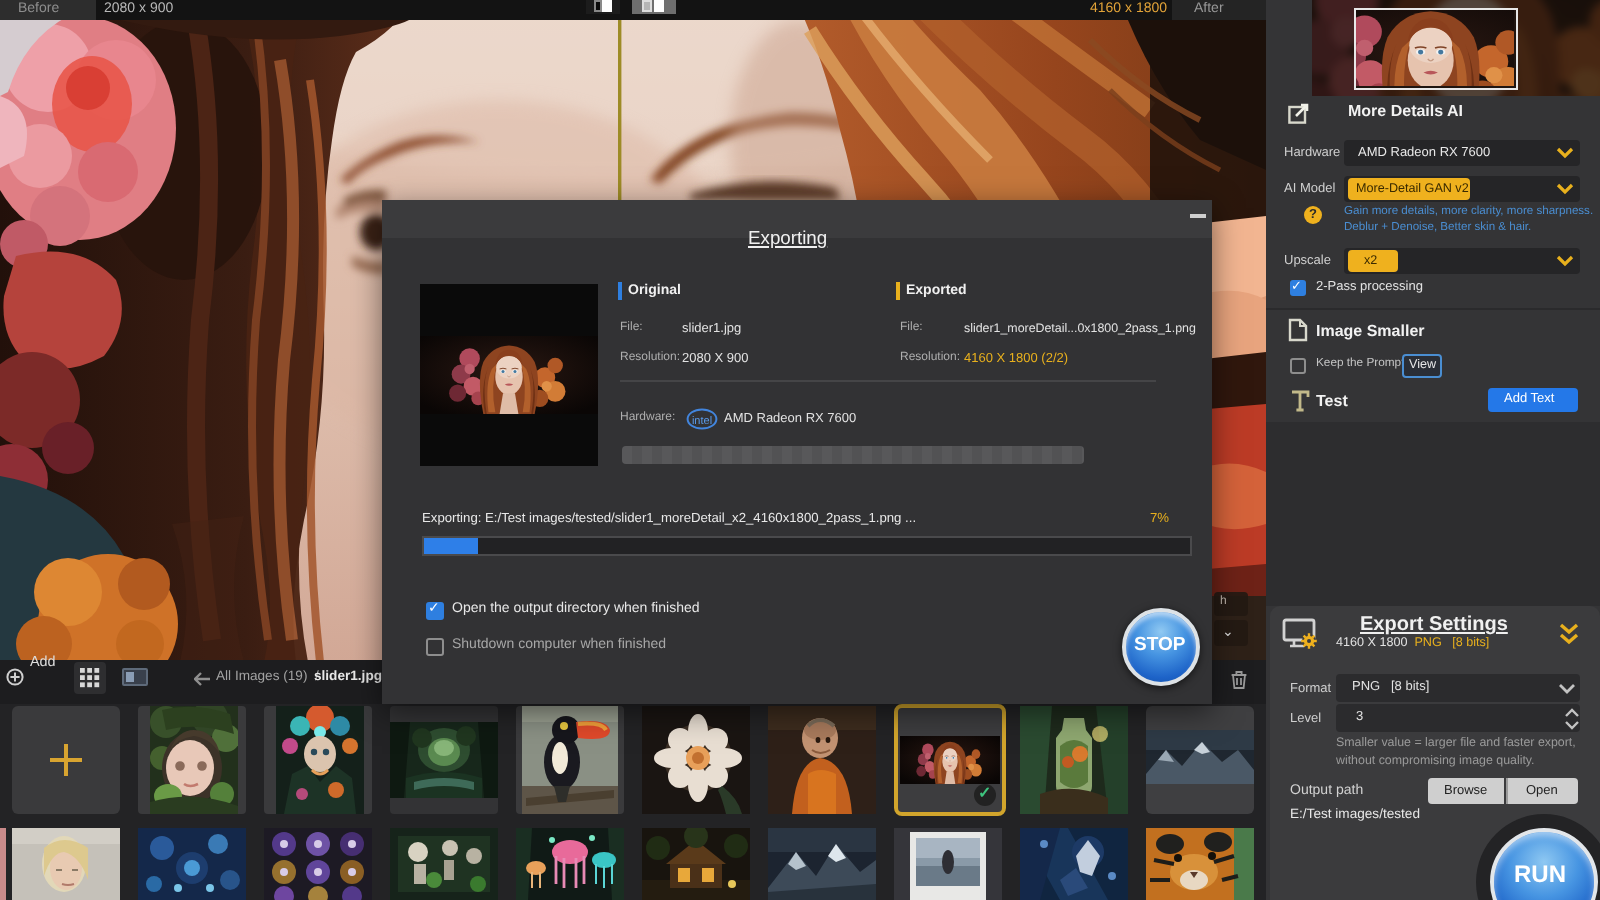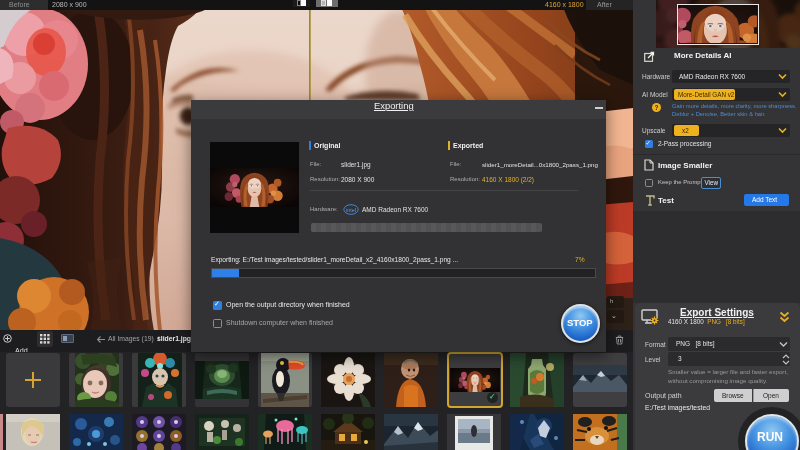--- a/index.html
+++ b/index.html
@@ -187,21 +187,21 @@
   <div class="abs" style="left:327px; top:0; width:5px; height:6px; background:#fdfdfd;"></div>
   <div class="txt" style="left:545px; top:1px; font-size:7px; color:#e2a338;">4160 x 1800</div>
   <div class="abs" style="left:586px; top:0; width:47px; height:10px; background:#242424;"></div>
   <div class="txt" style="left:597px; top:1px; font-size:7px; color:#979797;">After</div>
 
   <div class="abs" style="left:0; top:330px; width:633px; height:22px; background:#1d1d1f;"></div>
   <svg class="abs" style="left:3px; top:334px;" width="9" height="9">
       <circle cx="4.5" cy="4.5" r="3.8" fill="none" stroke="#cfcfcf" stroke-width="1"></circle>
       <path d="M4.5,2.2 L4.5,6.8 M2.2,4.5 L6.8,4.5" stroke="#cfcfcf" stroke-width="1"></path>
     </svg>
-  <div class="txt" style="left:15px; top:346px; font-size:7.2px; color:#dedede;">Add</div>
+  <div class="txt" style="left:15px; top:326px; font-size:7.2px; color:#dedede;">Add</div>
   <div class="abs" style="left:37px; top:331px; width:16px; height:16px; background:#2e2e30; border-radius:2px;"></div>
   <svg class="abs" style="left:40px; top:334px;" width="10" height="10">
       <g fill="#d8d8d8">
         <rect x="0" y="0" width="2.4" height="2.4"></rect>
         <rect x="3.6" y="0" width="2.4" height="2.4"></rect>
         <rect x="7.2" y="0" width="2.4" height="2.4"></rect>
         <rect x="0" y="3.6" width="2.4" height="2.4"></rect>
         <rect x="3.6" y="3.6" width="2.4" height="2.4"></rect>
         <rect x="7.2" y="3.6" width="2.4" height="2.4"></rect>
         <rect x="0" y="7.2" width="2.4" height="2.4"></rect>
@@ -610,21 +610,21 @@
     <div class="txt" style="left:757px; top:430px; font-size:12px; font-weight:bold; color:#fff;">RUN</div>
   </div>
 
   <div id="modal">
 
     <div class="abs" style="left:556px; top:299px; width:50px; height:53px; background:#29292b; border-radius:14px 14px 14px 14px;"></div>
     <div class="abs" style="left:548px; top:320px; width:30px; height:32px; background:#29292b;"></div>
 
     <div class="abs" style="left:191px; top:100px; width:415px; height:252px; background:#323234; box-shadow:0 4px 14px rgba(0,0,0,0.5);"></div>
     <div class="abs" style="left:191px; top:100px; width:415px; height:19px; background:#3b3b3d;"></div>
-    <div class="txt" style="left:374px; top:100px; font-size:9.4px; color:#f0f0f0;text-decoration:underline;">Exporting</div>
+    <div class="txt" style="left:374px; top:113px; font-size:9.4px; color:#f0f0f0;text-decoration:underline;">Exporting</div>
     <div class="abs" style="left:595px; top:107px; width:8px; height:1.5px; background:#cfcfcf;"></div>
 
     <div class="abs" style="left:210px; top:142px; width:89px; height:91px; background:#0a0a0a;"></div>
     <svg class="abs" style="left:210px; top:168px;" width="89" height="39" viewBox="0 0 208 90" preserveAspectRatio="none">
         <use href="#portrait"></use>
       </svg>
 
     <div class="abs" style="left:309px; top:141px; width:2px; height:9px; background:#2e7fe0;"></div>
     <div class="txt" style="left:314px; top:142px; font-size:7px; font-weight:bold; color:#f0f0f0;">Original</div>
     <div class="txt" style="left:310px; top:161px; font-size:6px; color:#aeaeae;">File:</div>

